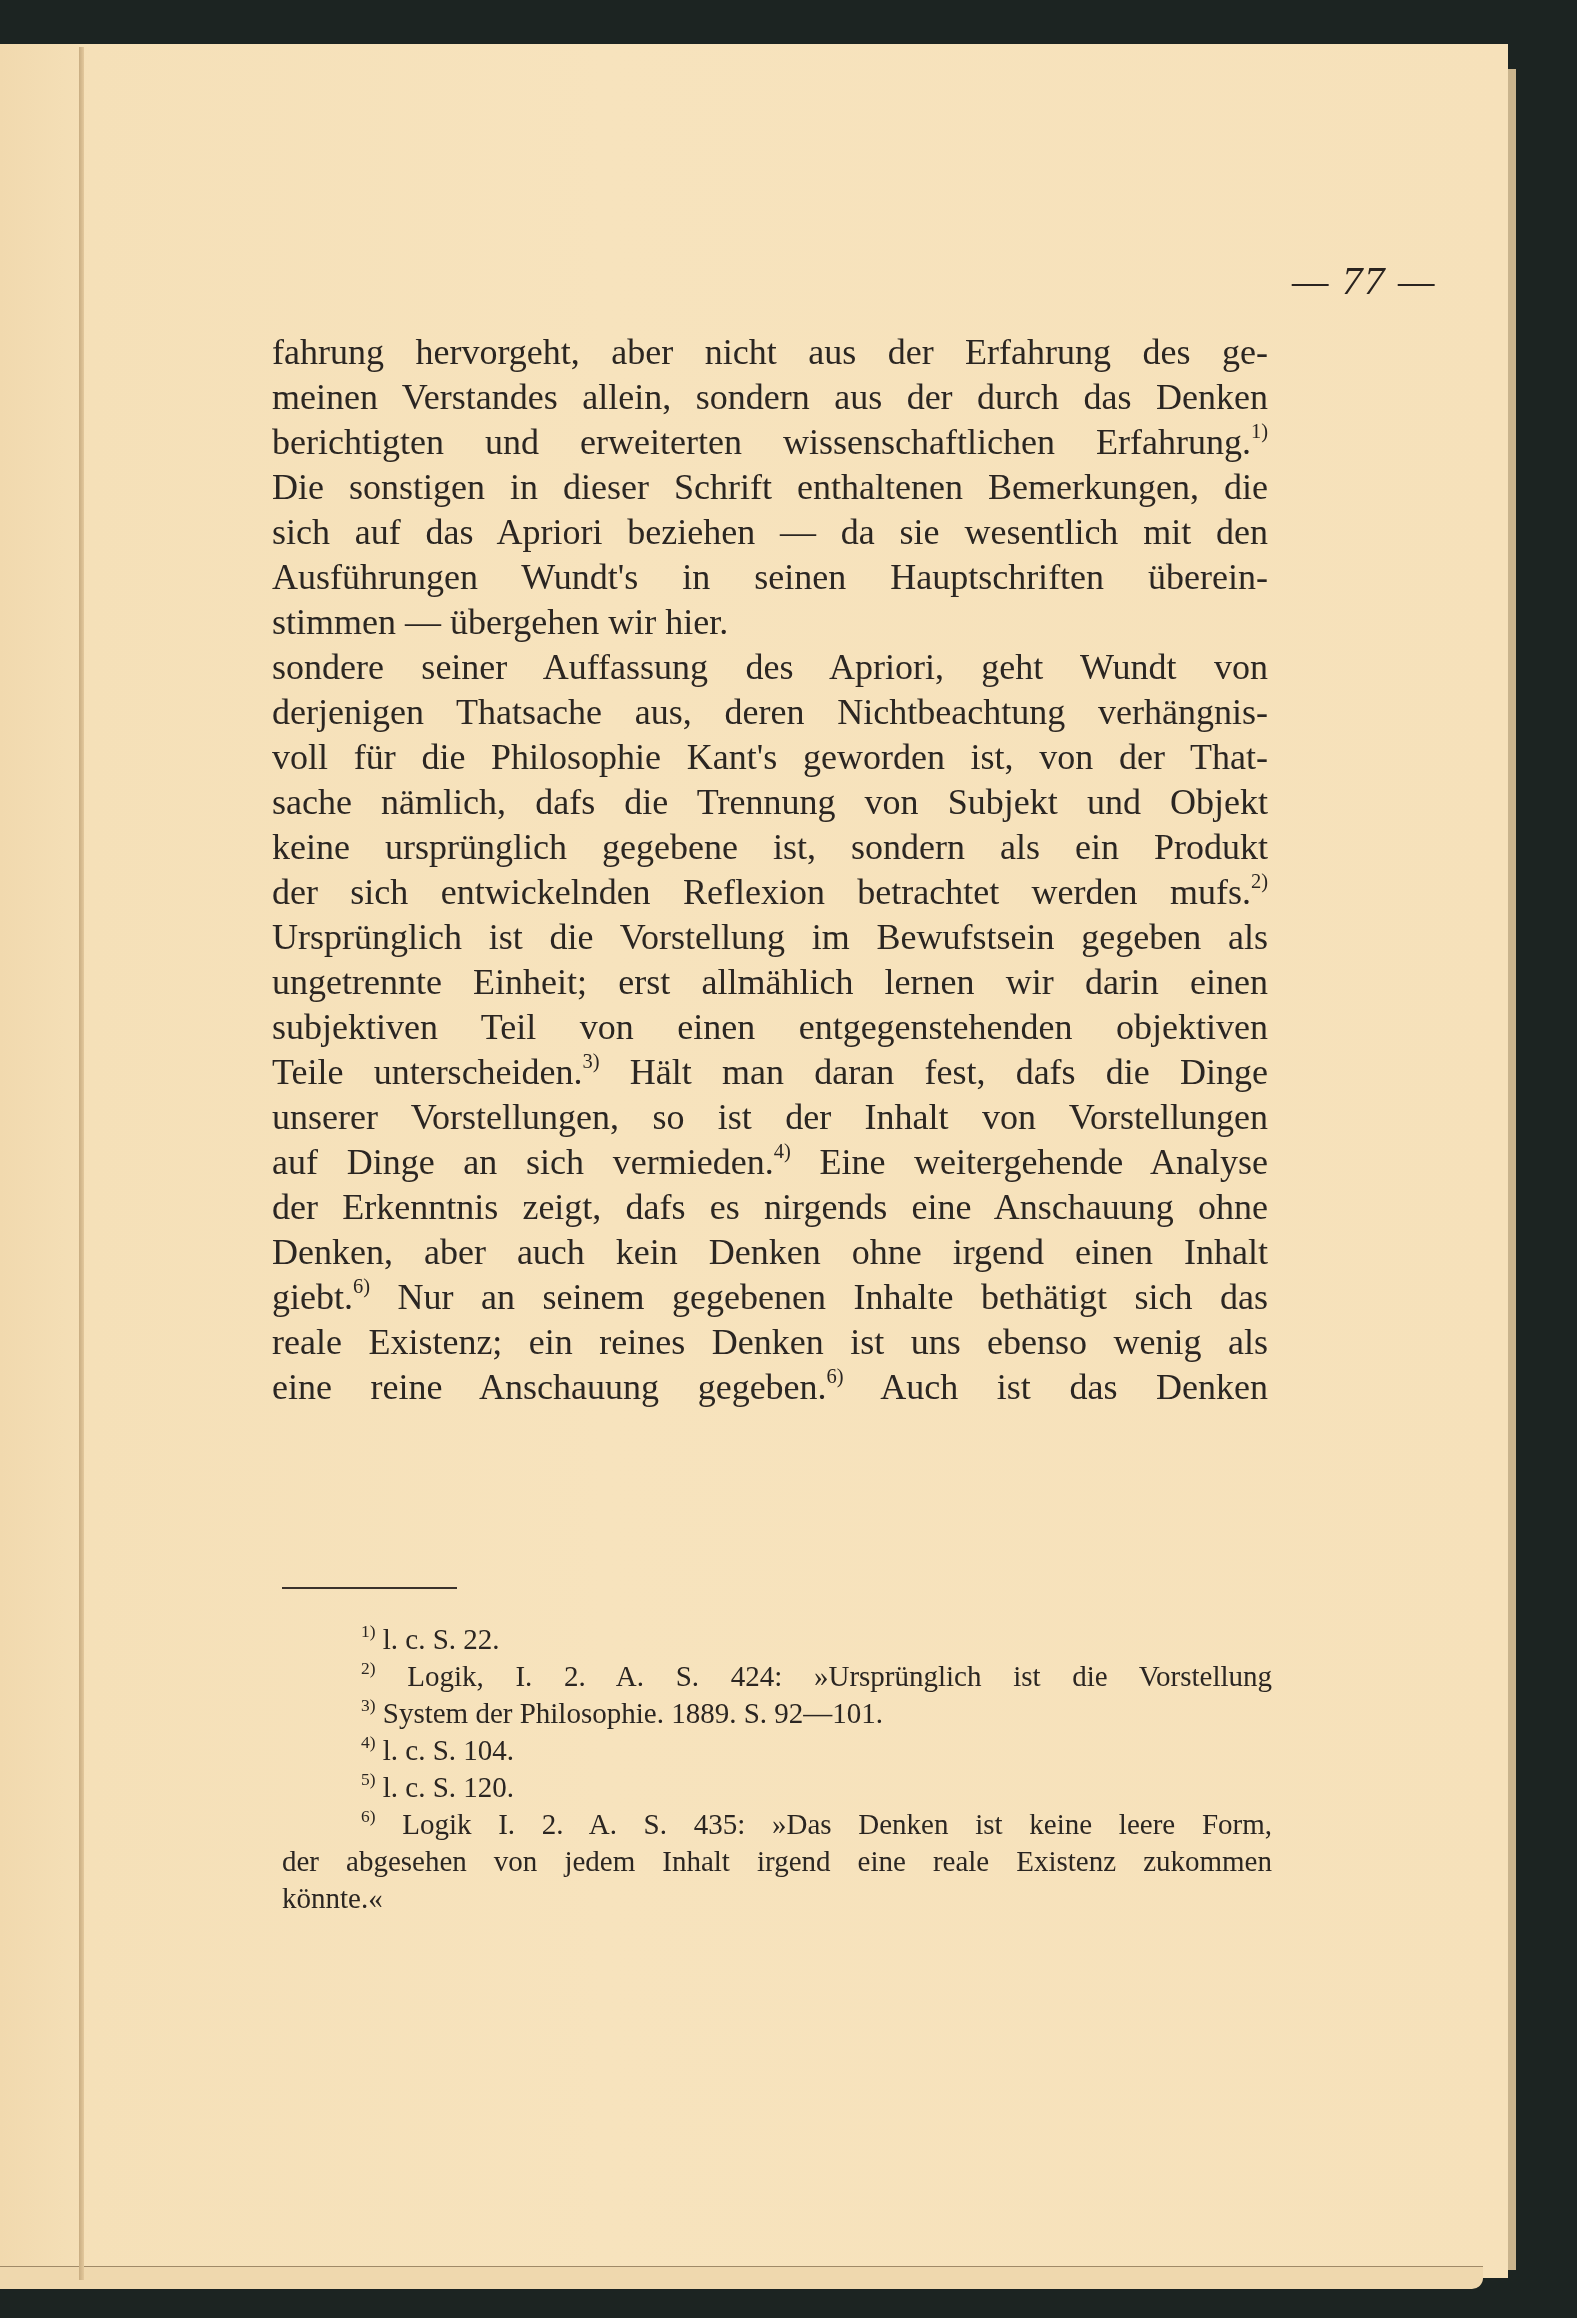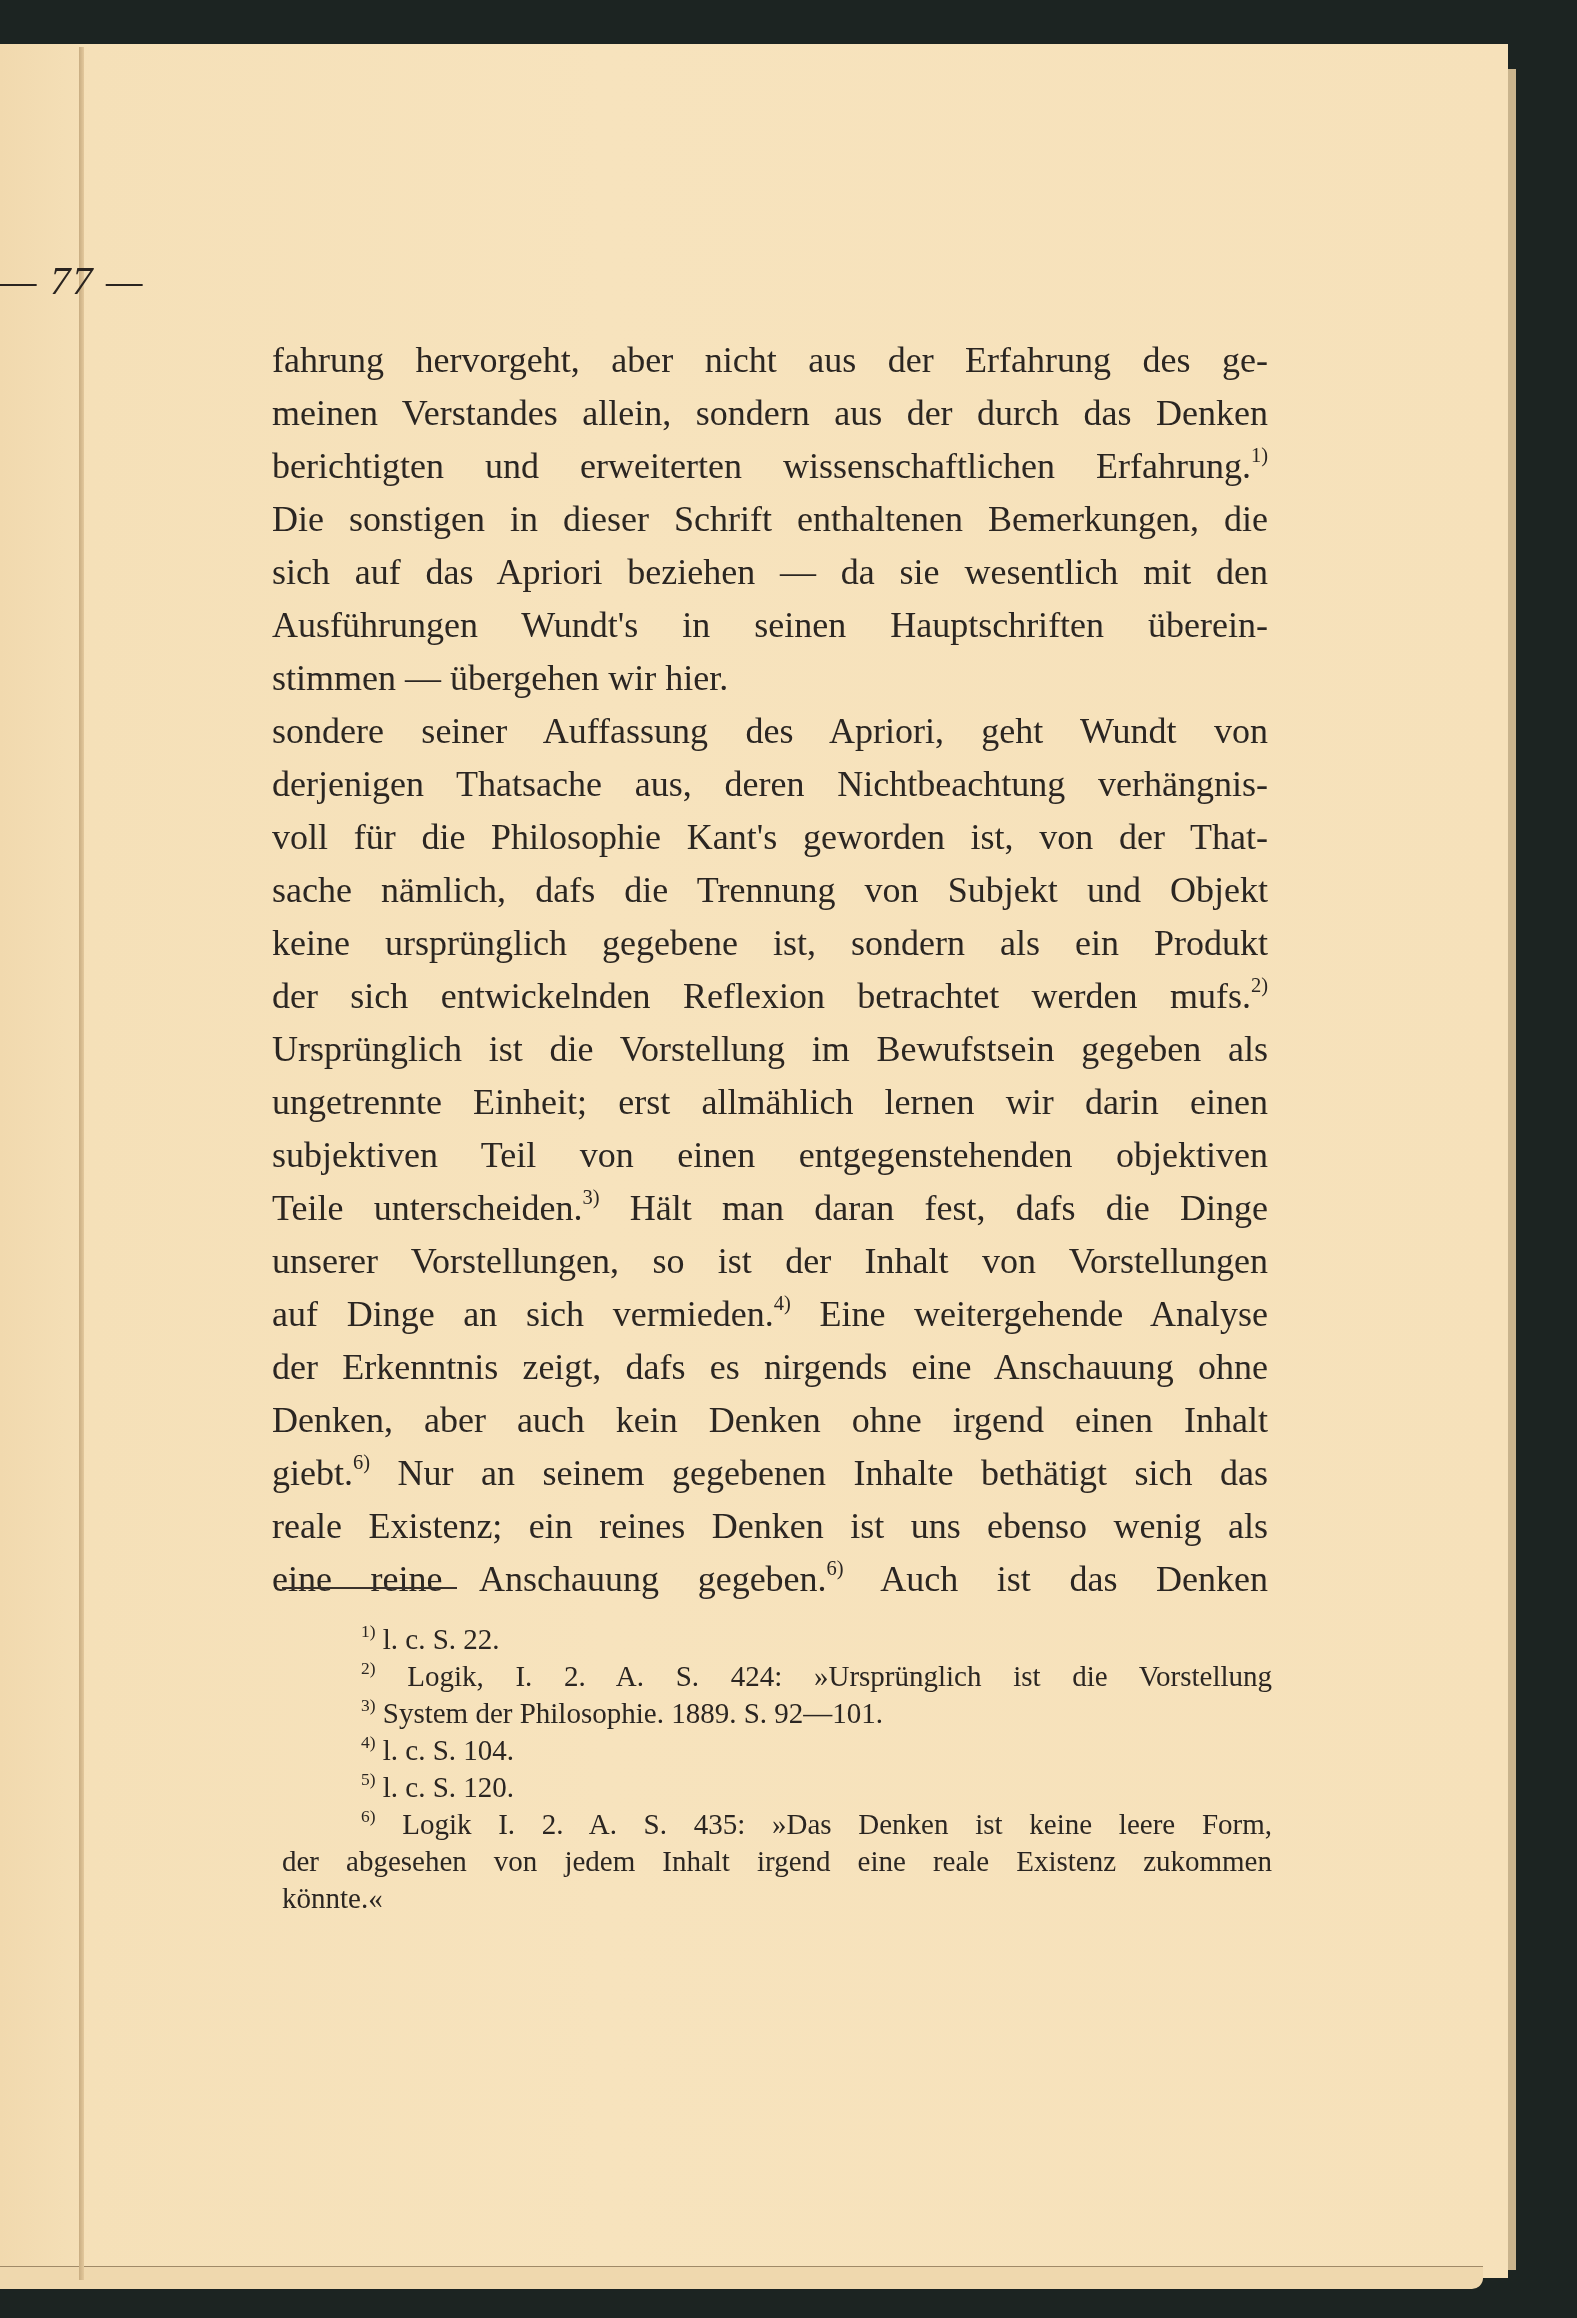--- a/index.html
+++ b/index.html
@@ -5,25 +5,25 @@
   html,body{margin:0;padding:0;}
   body{width:1578px;height:2319px;background:#1c2422;position:relative;overflow:hidden;
        font-family:"Liberation Serif","DejaVu Serif",serif;}
   .page{position:absolute;left:0;top:44px;width:1508px;height:2234px;
         background:linear-gradient(90deg,#f1d9ae 0%,#f5e0b8 6%,#f7e3bd 40%,#f6e1ba 100%);}
   .page-under{position:absolute;left:1499px;top:69px;width:17.4px;height:2201px;background:#c9b48d;}
   .page-bottom{position:absolute;left:0;top:2266px;width:1483px;height:22px;background:#efd8ae;
                border-top:1.6px solid #a08a68;border-radius:0 0 11px 0;}
   .gutter{position:absolute;left:79px;top:47px;width:4.7px;height:2233px;
           background:linear-gradient(90deg,#c8ad82,#e3c89c);}
-  .pagenum{position:absolute;left:0;width:1420px;top:256px;text-align:left;font-size:41px;
+  .pagenum{position:absolute;left:16px;width:1420px;top:256px;text-align:right;font-size:41px;
            color:#2a2420;font-style:italic;letter-spacing:1.6px;}
   .body{position:absolute;left:272px;top:330px;width:996px;color:#2b2622;}
   .line{height:45px;line-height:45px;font-size:36px;text-align:justify;text-align-last:justify;
-        white-space:nowrap;overflow:visible;margin-top:8px;}
+        white-space:nowrap;overflow:visible;}
   .line.last{text-align-last:left;}
   .line.indent{padding-left:65px;}
   sup{font-size:20.5px;vertical-align:top;position:relative;top:-11px;}
   .rule{position:absolute;left:282px;top:1587px;width:175px;height:1.6px;background:#3a322c;}
   .notes{position:absolute;left:282px;top:1621px;width:990px;color:#2b2622;}
   .note{height:37px;line-height:37px;font-size:29px;white-space:nowrap;text-align:justify;text-align-last:justify;}
   .note.short{text-align-last:left;}
   .note.ind{padding-left:79px;}
   .note sup{font-size:17.4px;top:-8px;}
 </style>

